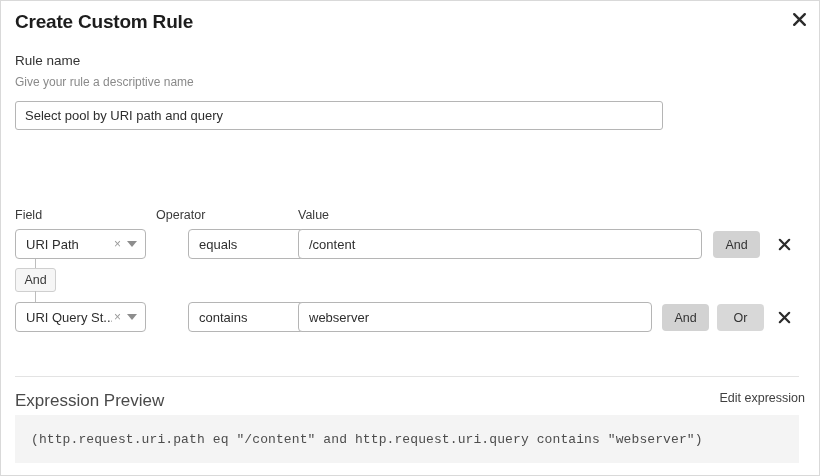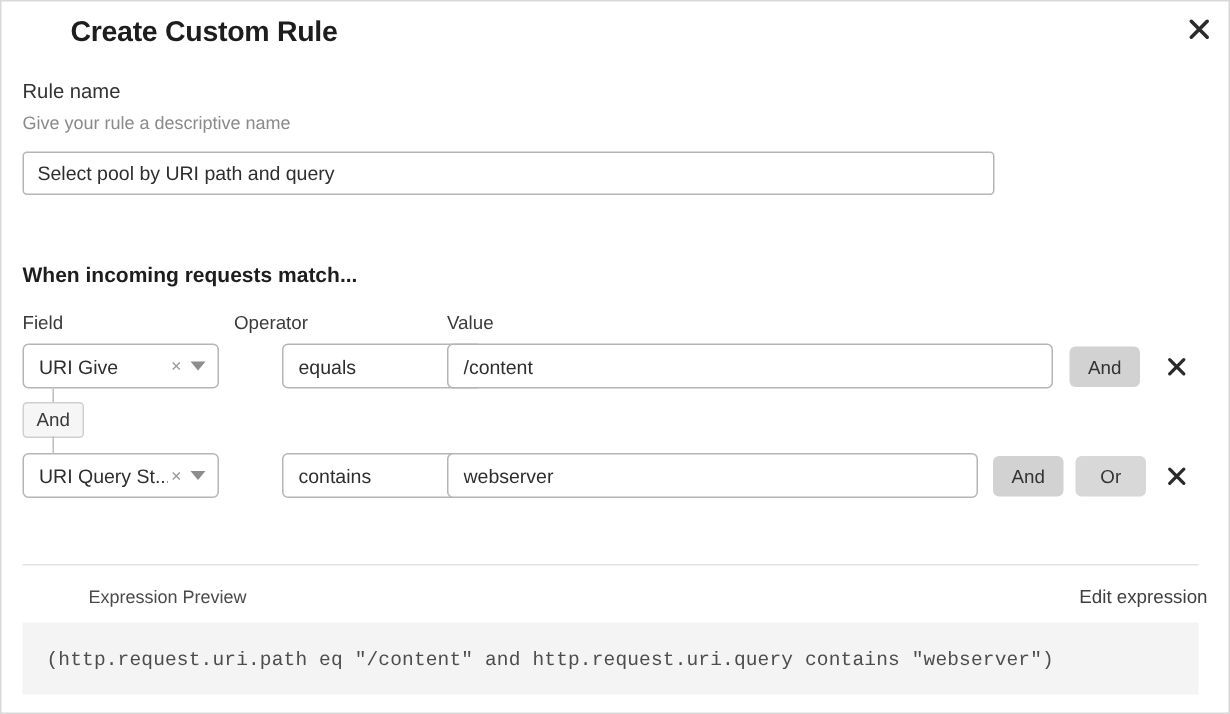--- a/index.html
+++ b/index.html
@@ -21,21 +21,21 @@
     padding: 0 14px;
   }
 
   
   .dialog-title {
     font-size: 19px;
     font-weight: bold;
     color: #1d1d1d;
     letter-spacing: -0.2px;
     position: absolute;
-    left: 14px; top: 10px; margin-left: 32px;
+    left: 14px; top: 10px;
   }
   .close-btn {
     position: absolute;
     right: 8px; top: 6px;
     width: 24px; height: 24px;
     display: flex; align-items: center; justify-content: center;
     cursor: pointer;
     background: none; border: none; padding: 0;
   }
   .close-btn svg { display: block; }
@@ -198,23 +198,22 @@
   
   .divider {
     position: absolute;
     left: 14px; top: 375px;
     width: 784px; height: 1px;
     background: #e3e3e3;
   }
   .expr-label {
     position: absolute;
     left: 14px; top: 390px;
-    font-size: 12px;
+    font-size: 17px;
     color: #4a4a4a;
-    margin-left: 44px;
   }
   .edit-expr-link {
     position: absolute;
     right: 14px; top: 390px;
     font-size: 12.5px;
     color: #404040;
     text-decoration: none;
     cursor: pointer;
   }
   .expr-box {
@@ -243,29 +242,28 @@
   <button class="close-btn">
     <svg width="15" height="15" viewBox="0 0 15 15">
       <path d="M2.2 2.2 L12.8 12.8 M12.8 2.2 L2.2 12.8" stroke="#2b2b2b" stroke-width="2.4" stroke-linecap="round"></path>
     </svg>
   </button>
 
   <div class="section-label rule-name-label">Rule name</div>
   <div class="rule-name-help">Give your rule a descriptive name</div>
   <input class="rule-name-input" type="text" value="Select pool by URI path and query" style="">
 
-  <div class="match-heading">When incoming requests match...</div>
 
   <div class="col-head field">Field</div>
   <div class="col-head operator">Operator</div>
   <div class="col-head value">Value</div>
 
   <div class="cond-row row1">
     <div class="select-box field-select">
-      <span class="sel-text">URI Give</span>
+      <span class="sel-text">URI Path</span>
       <span class="clear-x">×</span>
       <span class="caret"></span>
     </div>
     <div class="select-box operator-select">
       <span class="sel-text">equals</span>
       <span class="caret"></span>
     </div>
     <input class="value-input v1" type="text" value="/content" style="">
     <button class="logic-btn and" style="left:712px;">And</button>
     <button class="row-delete" style="left:772px;">

